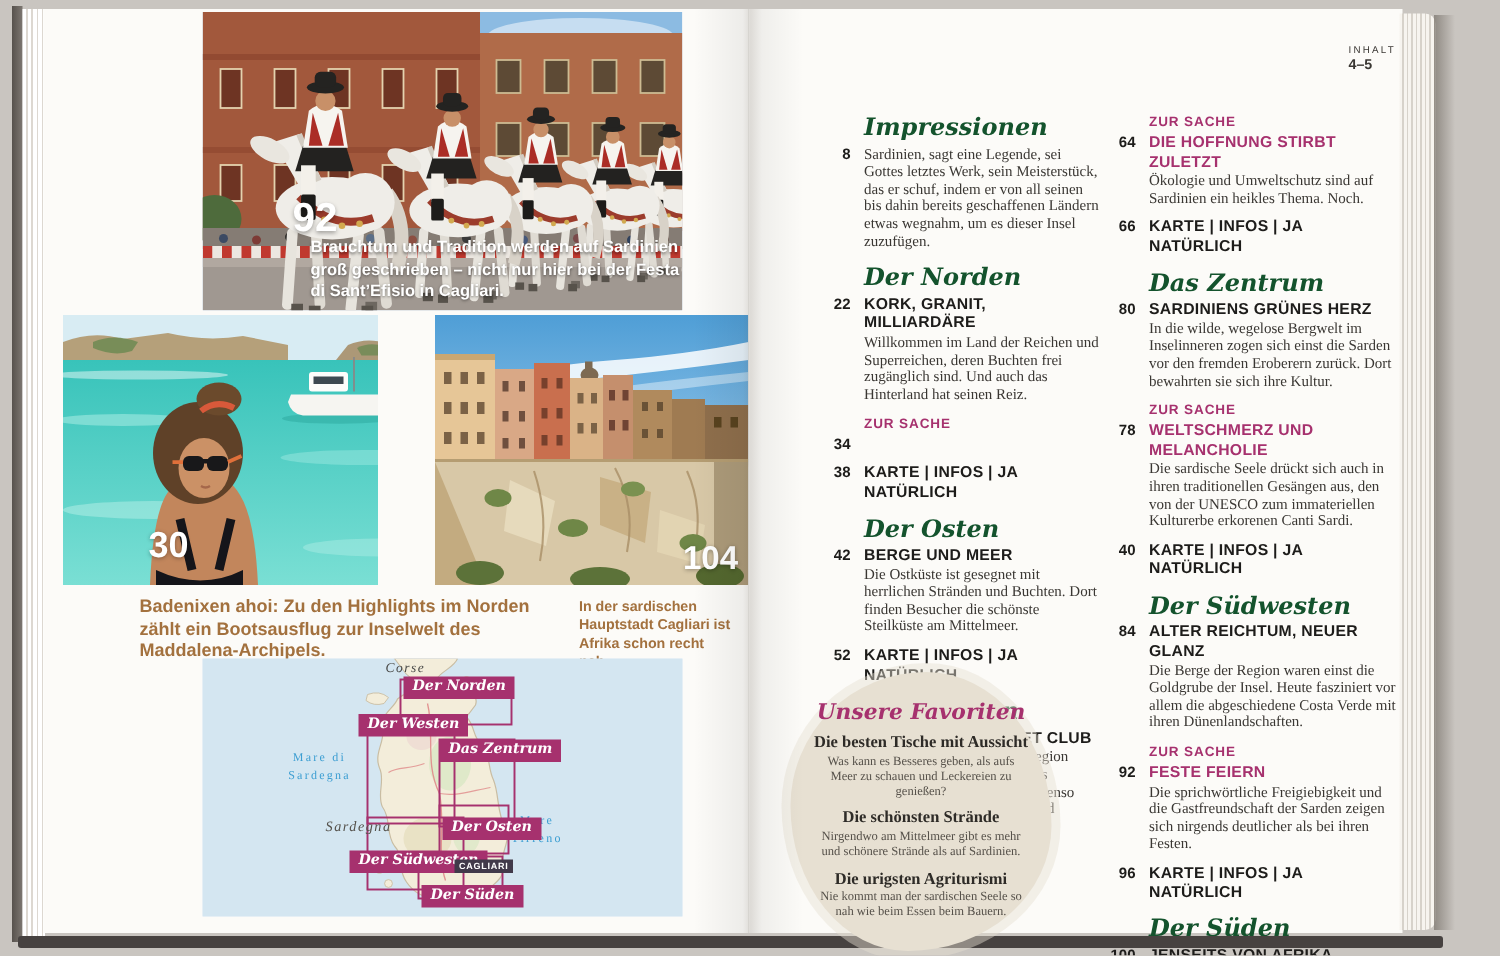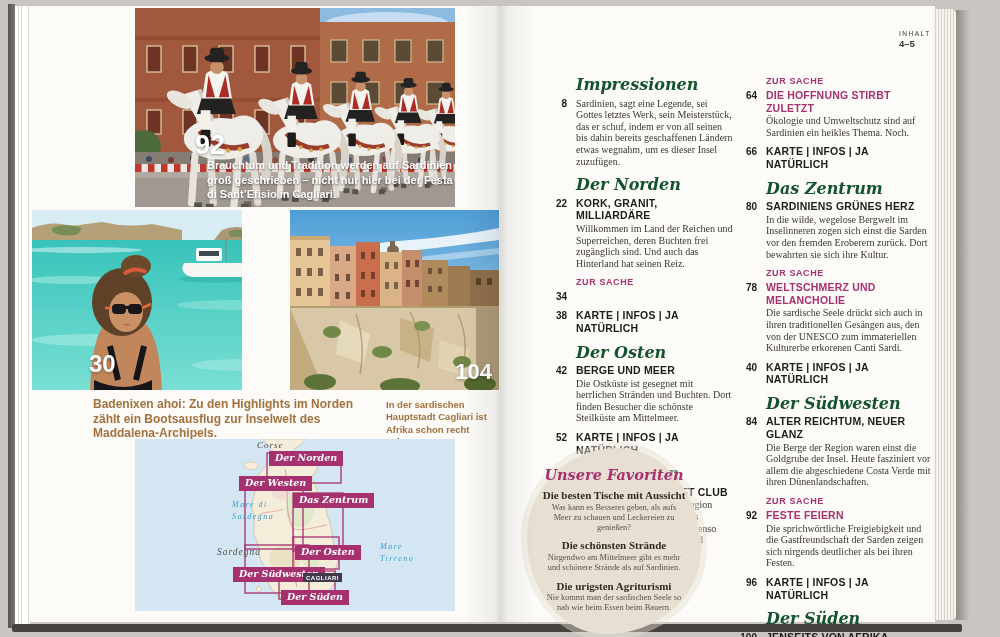--- a/index.html
+++ b/index.html
@@ -17,21 +17,21 @@
                background:repeating-linear-gradient(90deg,#f7f4ef 0 2px,#d7d2ca 2px 3px);}
   .edge-right{position:absolute;left:956px;top:10px;width:14px;height:610px;
               background:linear-gradient(90deg,rgba(95,88,80,.55),rgba(201,197,192,0));}
   .bottom-strip{position:absolute;left:12px;top:624px;width:950px;height:8px;border-radius:2px;
                 background:#474240;}
   .gutter-shadow{position:absolute;left:462px;top:6px;width:74px;height:616px;pointer-events:none;z-index:5;
       background:linear-gradient(90deg,rgba(0,0,0,0),rgba(0,0,0,.06) 45%,rgba(70,60,50,.17) 52%,rgba(0,0,0,.05) 62%,rgba(0,0,0,0));}
   
   .photo{position:absolute;overflow:hidden;}
   #photo-horses{left:106px;top:2px;width:320px;height:199px;}
-  #photo-beach{left:3px;top:204px;width:210px;height:180px;}
+  #photo-beach{left:13px;top:204px;width:210px;height:180px;}
   #photo-cagliari{left:261px;top:204px;width:209px;height:180px;}
   .photo svg{display:block;}
   .photo-num{position:absolute;color:#fff;font-weight:bold;text-shadow:0 1px 3px rgba(0,0,0,.35);line-height:1;}
   #num-92{left:60px;top:124px;font-size:27px;}
   #num-30{left:57px;top:142px;font-size:24px;}
   #num-104{right:7px;bottom:7px;font-size:22px;}
   .photo-cap{position:absolute;left:72px;top:150px;width:252px;color:#fff;font-weight:bold;
              font-size:11px;line-height:1.32;text-shadow:0 1px 2px rgba(0,0,0,.5);}
   .cap-left{position:absolute;left:64px;top:391px;width:280px;font-weight:bold;font-size:12px;
             line-height:1.22;color:#a3713e;}
@@ -39,22 +39,22 @@
              line-height:1.3;color:#a3713e;}
   
   #map{position:absolute;left:106px;top:433px;width:320px;height:172px;background:#d4e6f1;overflow:hidden;}
   #map svg{position:absolute;left:0;top:0;}
   .m-pill{position:absolute;background:#a6316e;color:#fff;font-family:"DejaVu Serif",serif;
           font-style:italic;font-weight:bold;font-size:9.5px;line-height:1;padding:2px 6px 3px;white-space:nowrap;}
   .m-city{position:absolute;background:#413a4a;color:#fff;font-size:6px;font-weight:bold;
           letter-spacing:.5px;line-height:1;padding:1.5px 3px;white-space:nowrap;}
   .m-geo{position:absolute;font-family:"Liberation Serif",serif;font-style:italic;color:#4a4a48;
          font-size:9px;letter-spacing:1px;white-space:nowrap;}
-  .m-sea{position:absolute;font-family:"Liberation Serif",serif;font-style:italic;color:#3c9ed2;
-         font-size:8px;line-height:1.5;letter-spacing:1.5px;margin-left:45px;}
+  .m-sea{position:absolute;font-family:"Liberation Serif",serif;color:#3c9ed2;
+         font-size:8px;line-height:1.5;letter-spacing:1.5px;text-align:center;}
   
   .inhalt{position:absolute;top:24px;left:400px;width:48px;text-align:left;color:#3a3733;}
   .inhalt-label{font-size:6.5px;letter-spacing:1.5px;}
   .inhalt-pages{font-size:9.5px;font-weight:bold;margin-top:1px;}
   
   .toc-col{position:absolute;}
   #toc-col-left{left:42px;top:70px;width:192px;}
   #toc-col-right{left:232px;top:62px;width:202px;}
   .t-heading{font-family:"DejaVu Serif",serif;font-style:italic;font-weight:bold;font-size:16px;
              color:#14532d;margin:9px 0 3px 35px;line-height:1.1;}

